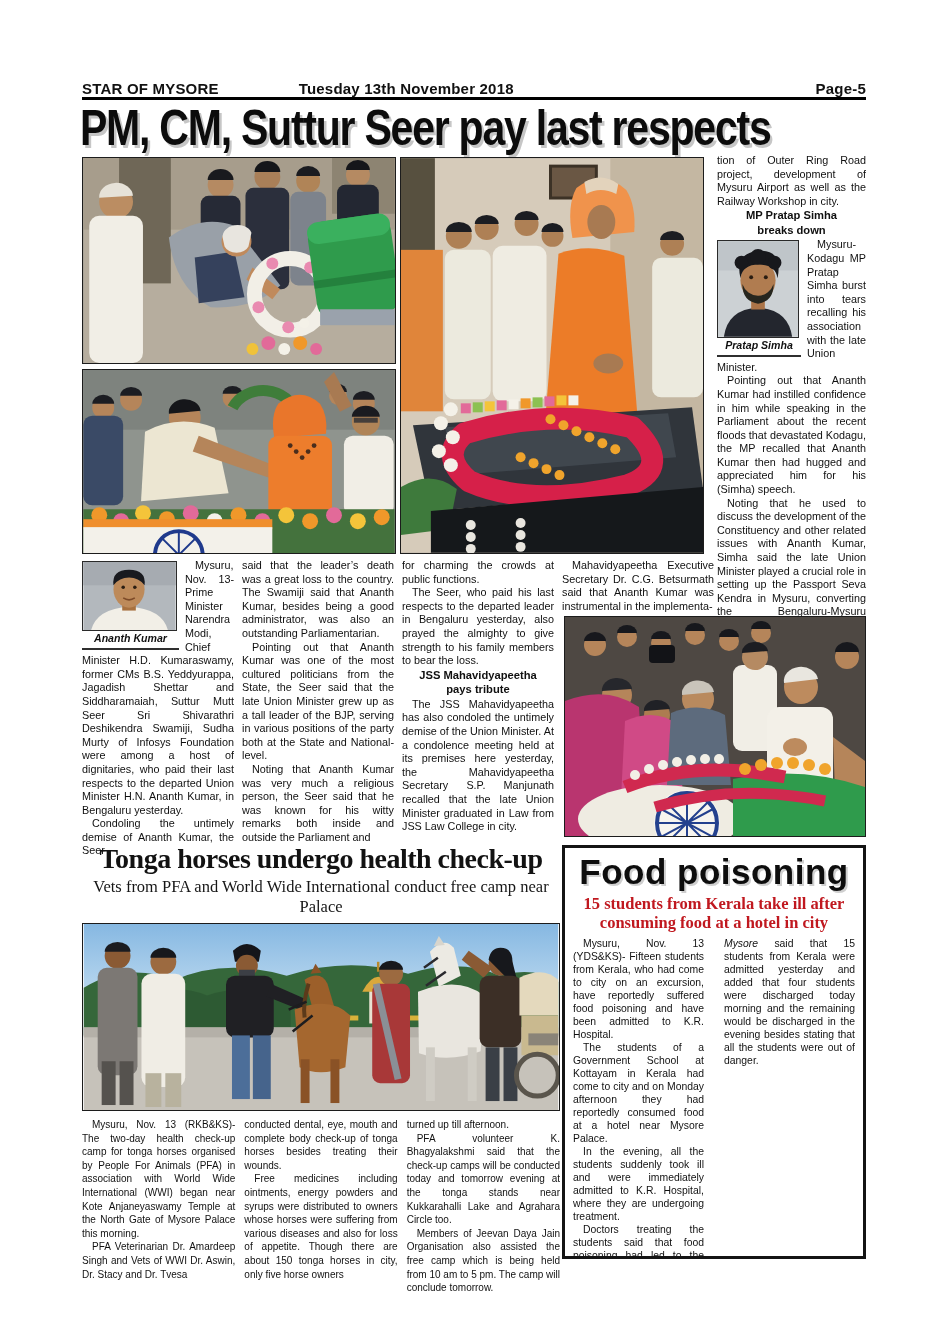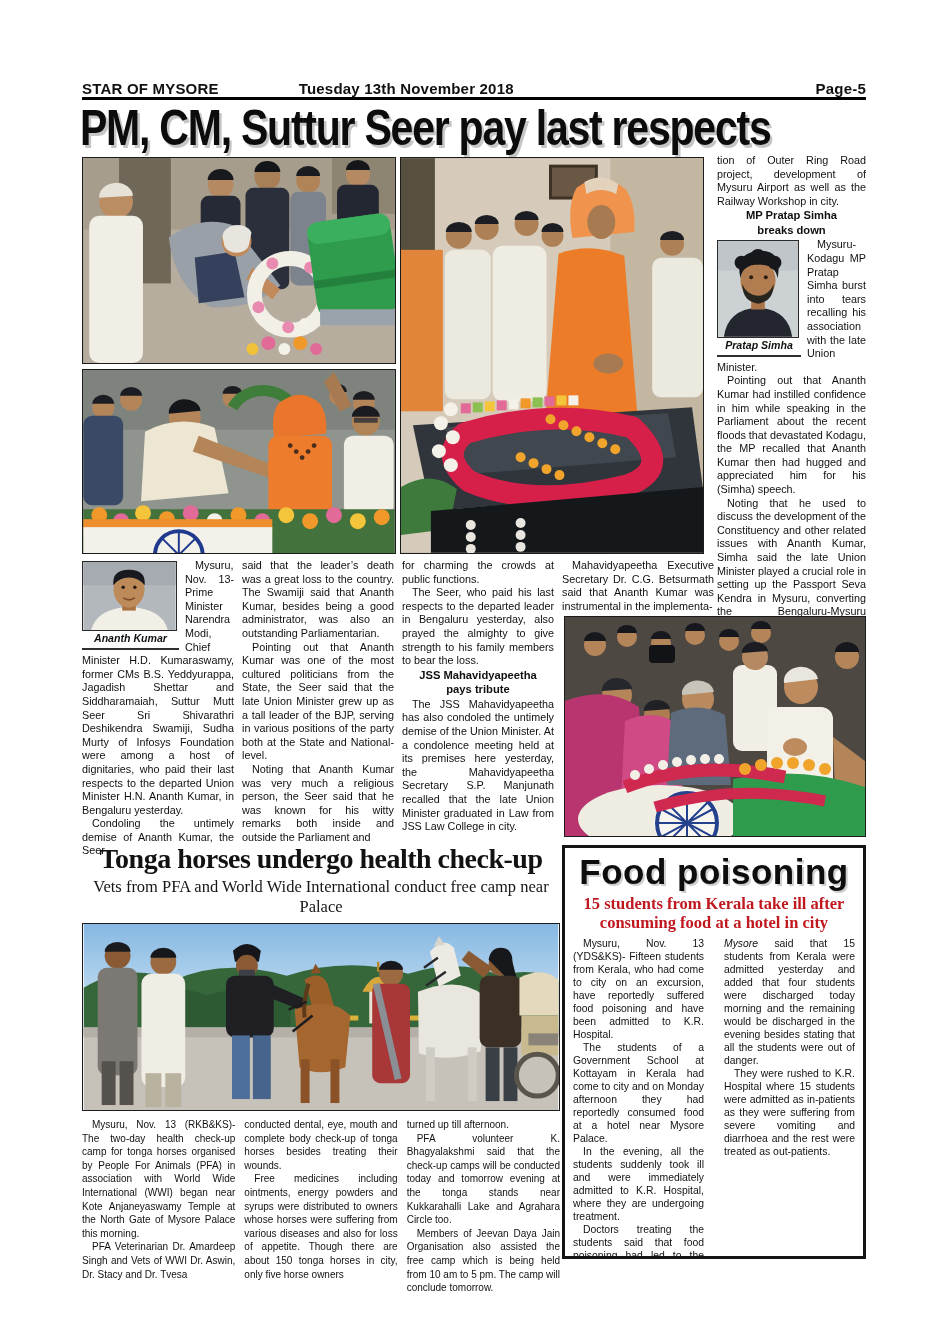--- a/index.html
+++ b/index.html
@@ -499,18 +499,17 @@
     <div class="food-cols">
       <div class="fc">
         <p class="jp">Mysuru, Nov. 13 (YDS&amp;KS)- Fifteen students from Kerala, who had come to city on an excursion, have reportedly suffered food poisoning and have been admitted to K.R. Hospital.</p>
         <p class="jp">The students of a Government School at Kottayam in Kerala had come to city and on Monday afternoon they had reportedly consumed food at a hotel near Mysore Palace.</p>
         <p class="jp">In the evening, all the students suddenly took ill and were immediately admitted to K.R. Hospital, where they are undergoing treatment.</p>
         <p class="jp">Doctors treating the students said that food poisoning had led to the students falling sick.</p>
         <p class="jp"><span>Meanwhile, K.R. Hospital Medical Superintendent Dr. Srinivas speaking to </span></p>
       </div>
       <div class="fc">
         <p class="jp noind"><em class="tl">Mysore</em><span> said that 15 students from Kerala were admitted yesterday and added that four students were discharged today morning and the remaining would be discharged in the evening besides stating that all the students were out of danger.</span></p>
-        <p class="jp">They were rushed to K.R. Hospital where 15 students were admitted as in-patients as they were suffering from severe vomiting and diarrhoea and the rest were treated as out-patients.</p>
       </div>
     </div>
   </div>
 
 </div>
 
 </body></html>

